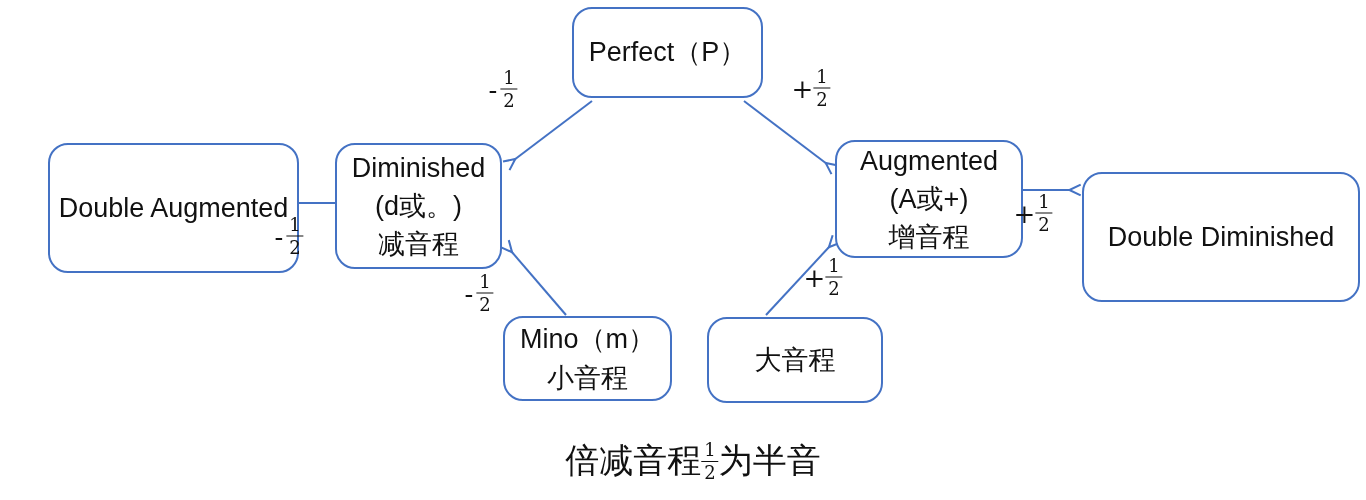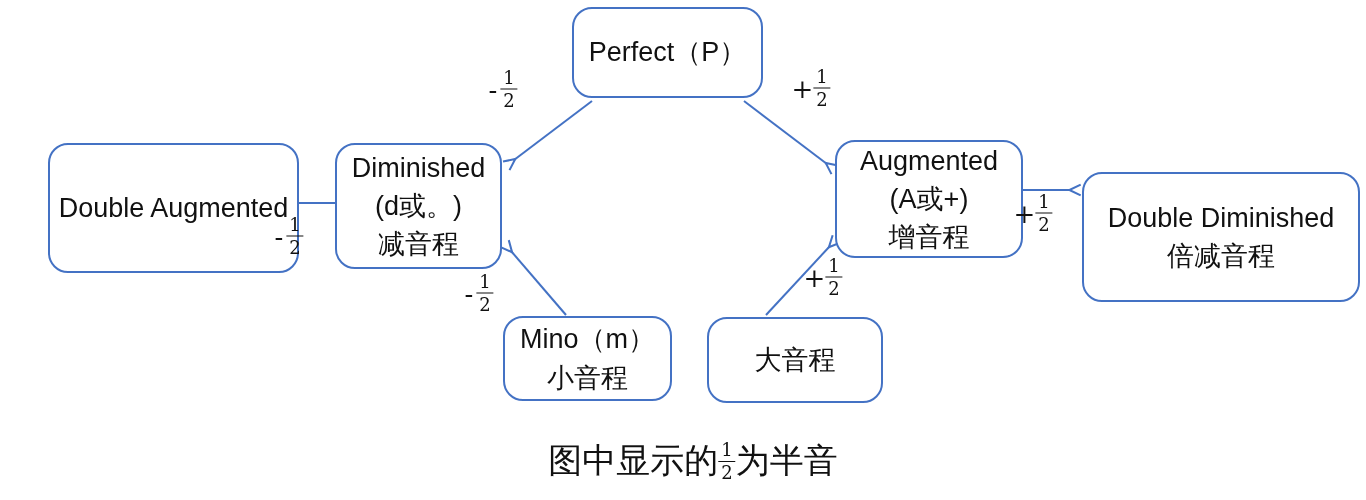--- a/index.html
+++ b/index.html
@@ -111,21 +111,20 @@
   </div>
 
   <div class="node" style="left:335px; top:143px; width:167px; height:126px;">
     <div>Diminished</div>
     <div>(d或。)</div>
     <div>减音程</div>
   </div>
 
   <div class="node" style="left:1082px; top:128px; width:278px; height:130px;margin-top:44px;">
     <div>Double Diminished</div>
-    <div>倍减音程</div>
   </div>
 
   <div class="node" style="left:503px; top:316px; width:169px; height:85px;">
     <div>Mino（m）</div>
     <div>小音程</div>
   </div>
 
   <div class="node" style="left:707px; top:317px; width:176px; height:86px;">
     <div>大音程</div>
   </div>
@@ -172,21 +171,21 @@
 
   <div class="edge-label" style="left:823px; top:277px; gap:0;">
     <span class="sign">+</span>
     <span class="frac">
       <span class="num">1</span>
       <span class="den">2</span>
     </span>
   </div>
 
   <div class="caption">
-    <span>图中显示的</span>
+    <span>倍减音程</span>
     <span class="frac">
       <span class="num">1</span>
       <span class="den">2</span>
     </span>
     <span>为半音</span>
   </div>
 
 </div>
 
 </body></html>

